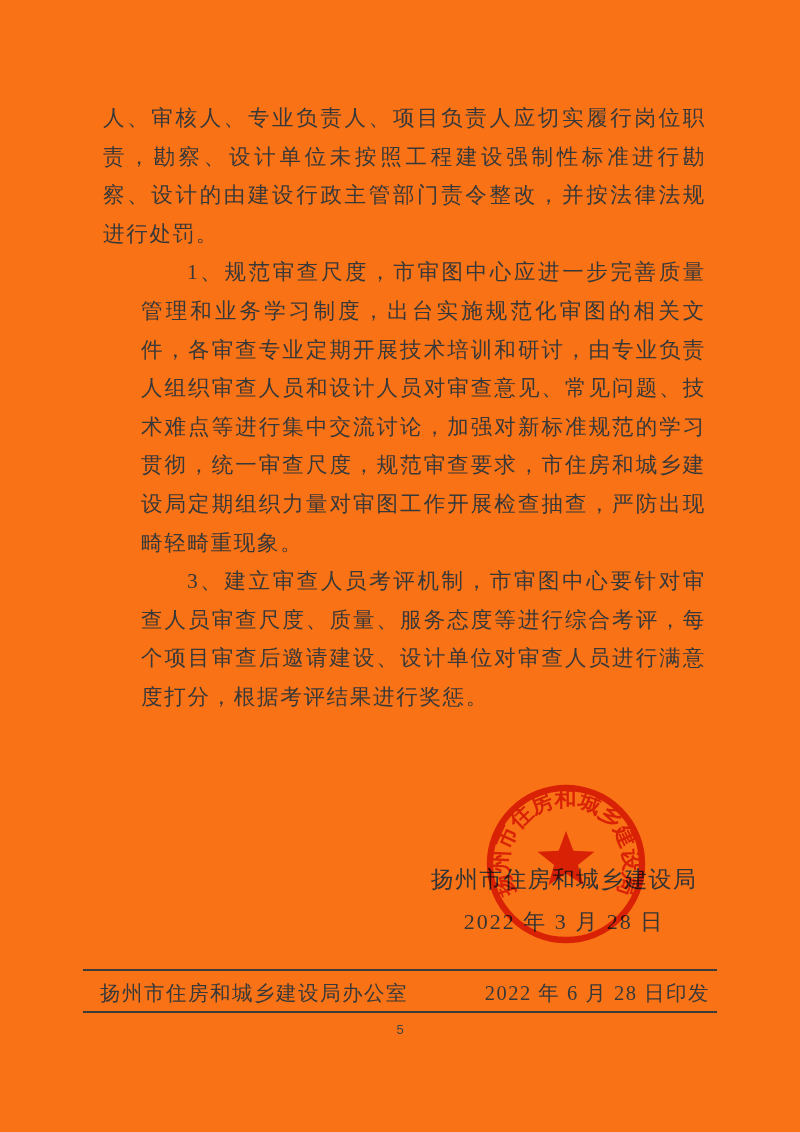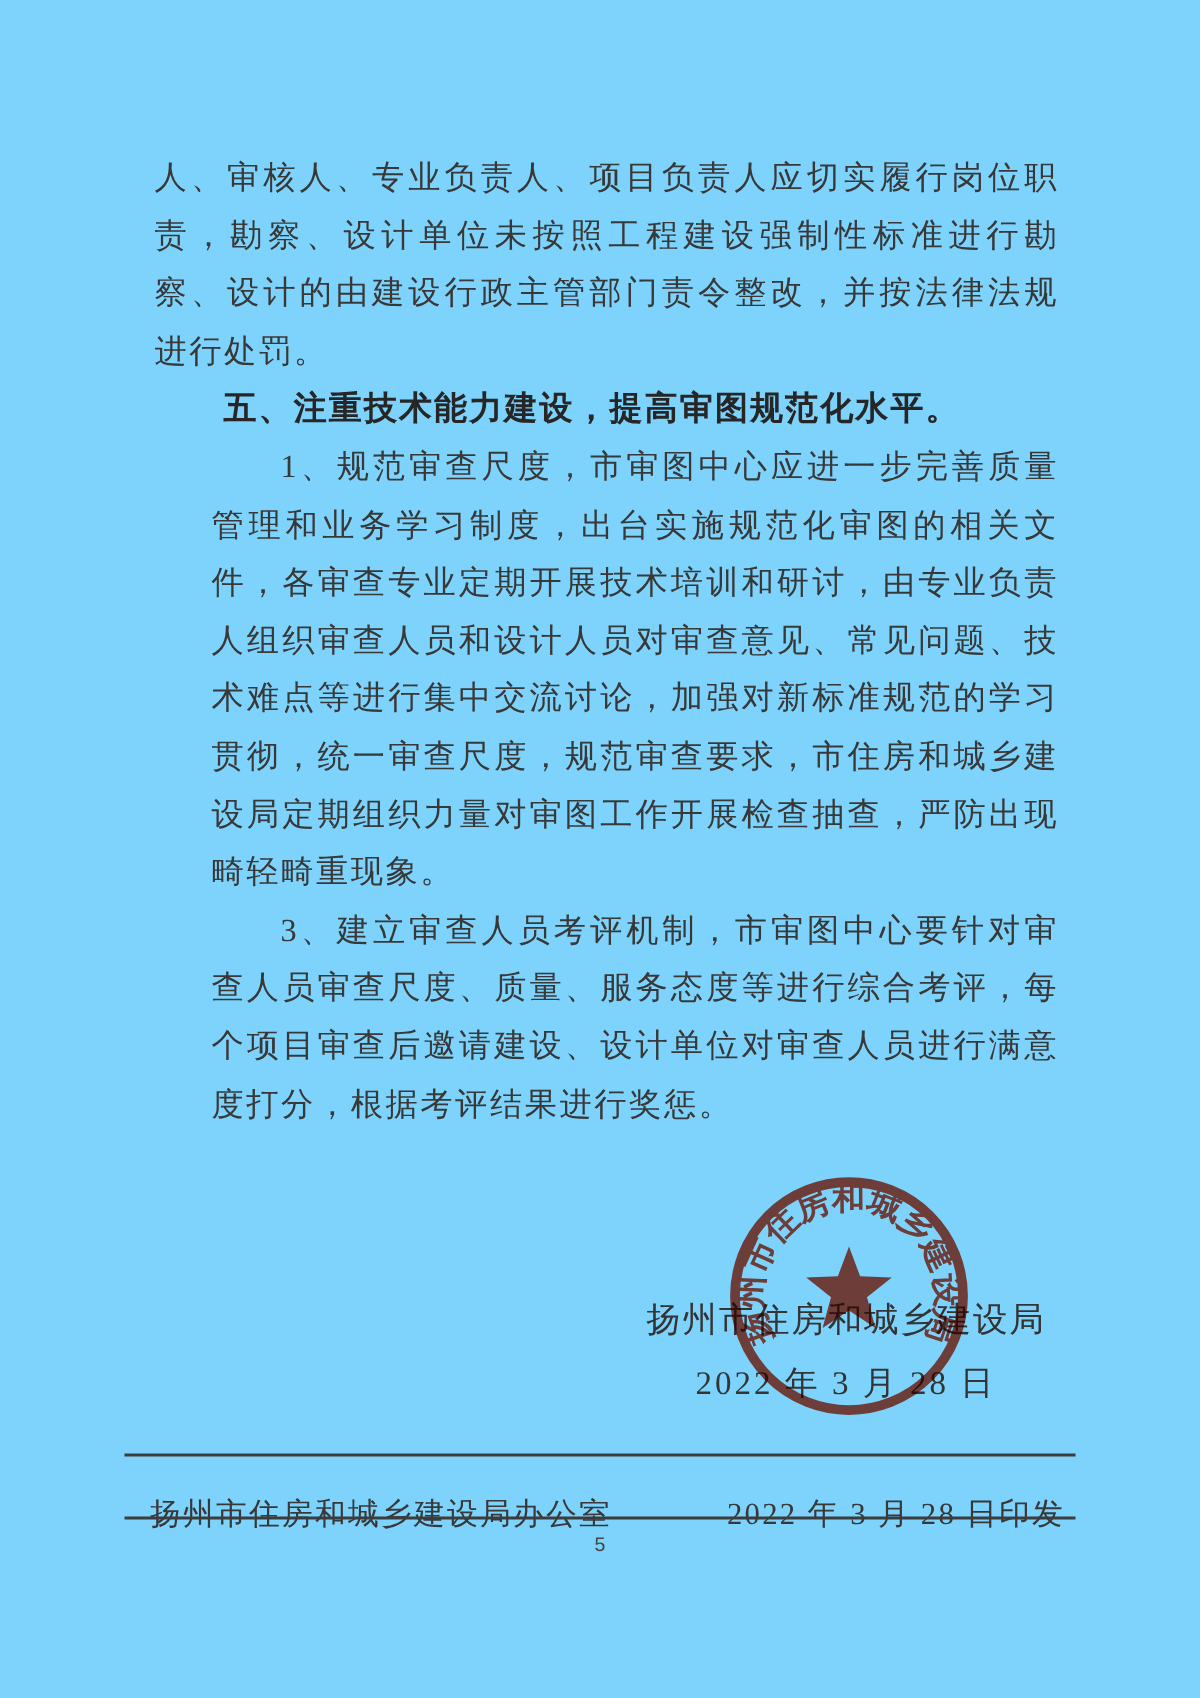--- a/index.html
+++ b/index.html
@@ -1,20 +1,20 @@
 <!DOCTYPE html>
 <html><head>
 <meta charset="utf-8">
 <style>
   html,body { margin:0; padding:0; background:#e8e8e8; }
   .page {
     position: relative;
     width: 800px; height: 1132px;
     margin: 0 auto;
-    background: #7dd3fc;
+    background: #f97316;
     overflow: hidden;
     font-family: "Liberation Serif", serif;
     color: #383838;
   }
   .body-text {
     position: absolute;
     left: 103px; top: 99px; width: 603px;
   }
   .para {
     margin: 0;
@@ -73,39 +73,37 @@
   .rule-bottom { top: 1011px; }
   .footer-row {
     position: absolute;
     top: 979px; left: 100px; right: 90px;
     display: flex;
     justify-content: space-between;
     align-items: center;
     font-size: 20.5px;
     letter-spacing: 1.5px;
     color: #383838;
-    margin-top: 16px;
   }
   .page-number {
     position: absolute;
     top: 1022px; left: 0; width: 800px;
     text-align: center;
     font-family: "Liberation Sans", sans-serif;
     font-size: 13px;
     color: #444;
   }
 </style>
 </head>
 <body>
 
 <div class="page">
 
   <main class="body-text">
     <p class="para">人、审核人、专业负责人、项目负责人应切实履行岗位职责，勘察、设计单位未按照工程建设强制性标准进行勘察、设计的由建设行政主管部门责令整改，并按法律法规进行处罚。</p>
-    <h2 class="heading">五、注重技术能力建设，提高审图规范化水平。</h2>
     <p class="para indent">1、规范审查尺度，市审图中心应进一步完善质量管理和业务学习制度，出台实施规范化审图的相关文件，各审查专业定期开展技术培训和研讨，由专业负责人组织审查人员和设计人员对审查意见、常见问题、技术难点等进行集中交流讨论，加强对新标准规范的学习贯彻，统一审查尺度，规范审查要求，市住房和城乡建设局定期组织力量对审图工作开展检查抽查，严防出现畸轻畸重现象。</p>
     <p class="para indent">3、建立审查人员考评机制，市审图中心要针对审查人员审查尺度、质量、服务态度等进行综合考评，每个项目审查后邀请建设、设计单位对审查人员进行满意度打分，根据考评结果进行奖惩。</p>
   </main>
 
   <div class="signature">
     <div class="sig-agency">扬州市住房和城乡建设局</div>
     <div class="sig-date">2022 年 3 月 28 日</div>
   </div>
 
   <svg class="seal" width="170" height="170" viewBox="0 0 170 170">
@@ -116,20 +114,20 @@
     <path d="M85 52 L92.41 71.81 L113.53 72.73 L96.98 85.89 L102.63 106.27 L85 94.6 L67.37 106.27 L73.02 85.89 L56.47 72.73 L77.59 71.81 Z" fill="#dd3a28"></path>
     <text class="seal-text" font-size="22" fill="#dd3a28">
       <textPath href="#sealArc" startOffset="0">扬州市住房和城乡建设局</textPath>
     </text>
   </svg>
 
   <footer>
     <div class="rule rule-top"></div>
     <div class="footer-row">
       <span>扬州市住房和城乡建设局办公室</span>
-      <span>2022 年 3 月 28 日印发</span>
+      <span>2022 年 6 月 28 日印发</span>
     </div>
     <div class="rule rule-bottom"></div>
   </footer>
 
   <div class="page-number">5</div>
 
 </div>
 
 </body></html>

